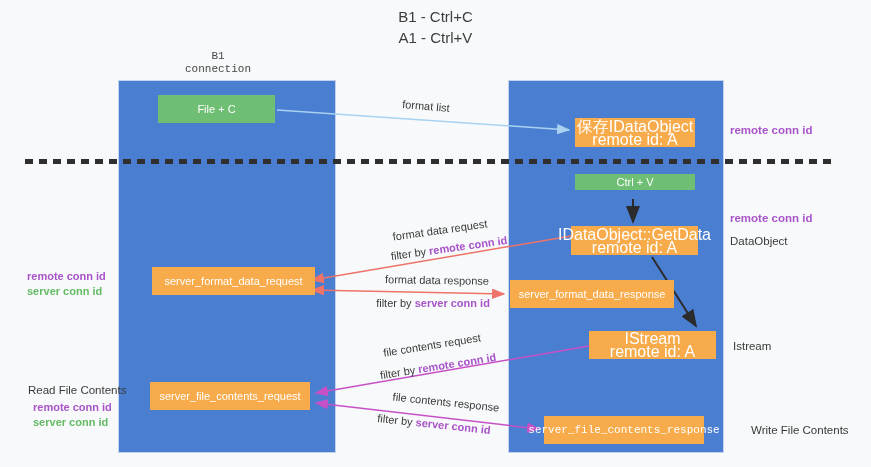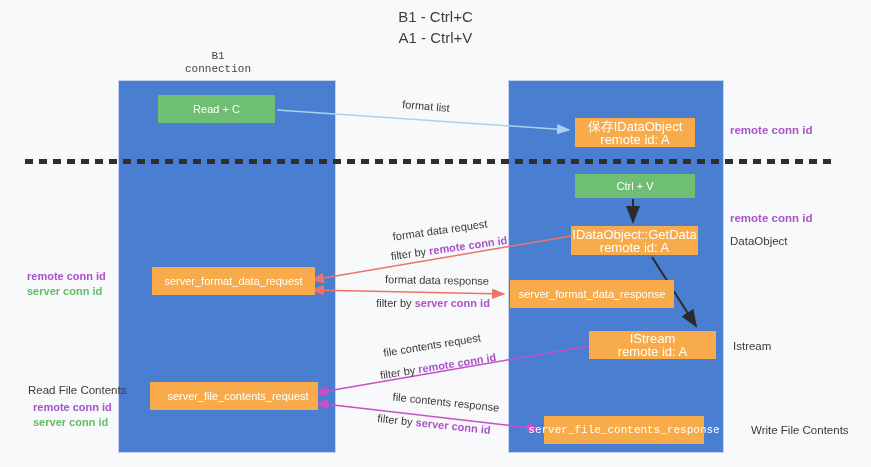--- a/index.html
+++ b/index.html
@@ -6,21 +6,21 @@
   .canvas{position:relative;width:871px;height:467px;background:#f8f9fa;overflow:hidden;
           font-family:"Liberation Sans",sans-serif;}
   .title{position:absolute;left:0;top:6px;width:871px;text-align:center;
          font-size:15px;line-height:21px;color:#3d3d3d;}
   .col-header{position:absolute;text-align:center;font-size:11px;line-height:13px;color:#464646;width:120px;}
   .lifeline{position:absolute;top:80px;height:373px;background:#4A7ED1;border:1px solid #c3d2ee;box-sizing:border-box;}
   .dashed{position:absolute;left:25px;top:159px;width:807px;height:5px;
           background:repeating-linear-gradient(90deg,#2f2f2f 0 8px,transparent 8px 14px);}
   .box{position:absolute;display:flex;flex-direction:column;align-items:center;justify-content:center;
        color:#fff;font-size:11px;line-height:13px;text-align:center;}
-  .box.two{font-size:13px;}
+  .box.two{font-size:16px;}
   .orange{background:#F8AB4B;}
   .green{background:#6EBE73;}
   .arrows{position:absolute;left:0;top:0;width:871px;height:467px;pointer-events:none;}
   .albl{position:absolute;white-space:nowrap;font-size:11px;color:#3a3a3a;
         transform-origin:center;}
   .albl.c{transform:translate(-50%,-50%);}
   .slbl{position:absolute;white-space:nowrap;font-size:11.5px;color:#3a3a3a;}
   .purple{color:#A854C8;font-weight:700;}
   .greentxt{color:#64BB66;font-weight:700;}
 </style>
@@ -62,29 +62,29 @@
     <line x1="277" y1="110" x2="569" y2="130" stroke="#A8D2F0" stroke-width="1.5" marker-end="url(#mBlue)"></line>
     <line x1="633" y1="199" x2="633" y2="222" stroke="#2B2B2B" stroke-width="2" marker-end="url(#mBlack)"></line>
     <line x1="571" y1="236" x2="312" y2="280" stroke="#EE7368" stroke-width="1.5" marker-end="url(#mRed)"></line>
     <line x1="312" y1="290" x2="504" y2="294" stroke="#EE7368" stroke-width="1.5" marker-start="url(#mRed)" marker-end="url(#mRed)"></line>
     <line x1="652" y1="257" x2="696" y2="326" stroke="#2B2B2B" stroke-width="2" marker-end="url(#mBlack)"></line>
     <line x1="589" y1="346" x2="316" y2="393" stroke="#C750C7" stroke-width="1.5" marker-end="url(#mMag)"></line>
     <line x1="316" y1="403" x2="539" y2="429" stroke="#C750C7" stroke-width="1.5" marker-start="url(#mMag)" marker-end="url(#mMag)"></line>
   </svg>
 
   <div class="box green" style="left:158px;top:95px;width:117px;height:28px;">
-    <div>Read + C</div>
+    <div>File + C</div>
   </div>
 
   <div class="box orange two" style="left:575px;top:118px;width:120px;height:29px;">
     <div>保存IDataObject</div>
     <div>remote id: A</div>
   </div>
 
-  <div class="box green" style="left:575px;top:174px;width:120px;height:24px;">
+  <div class="box green" style="left:575px;top:174px;width:120px;height:16px;">
     <div>Ctrl + V</div>
   </div>
 
   <div class="box orange two" style="left:571px;top:226px;width:127px;height:29px;">
     <div>IDataObject::GetData</div>
     <div>remote id: A</div>
   </div>
 
   <div class="box orange" style="left:152px;top:267px;width:163px;height:28px;">
     <div>server_format_data_request</div>
@@ -92,21 +92,21 @@
 
   <div class="box orange" style="left:510px;top:280px;width:164px;height:28px;">
     <div>server_format_data_response</div>
   </div>
 
   <div class="box orange two" style="left:589px;top:331px;width:127px;height:28px;">
     <div>IStream</div>
     <div>remote id: A</div>
   </div>
 
-  <div class="box orange" style="left:150px;top:382px;width:160px;height:28px;padding-left:8px;">
+  <div class="box orange" style="left:150px;top:382px;width:160px;height:28px;">
     <div>server_file_contents_request</div>
   </div>
 
   <div class="box orange" style="left:544px;top:416px;width:160px;height:28px;font-family:Liberation Mono, monospace;">
     <div>server_file_contents_response</div>
   </div>
 
   <div class="albl c" style="left:426px;top:106px;transform:translate(-50%,-50%) rotate(5deg);">format list</div>
 
   <div class="albl c" style="left:440px;top:230px;transform:translate(-50%,-50%) rotate(-8deg);">format data request</div>

